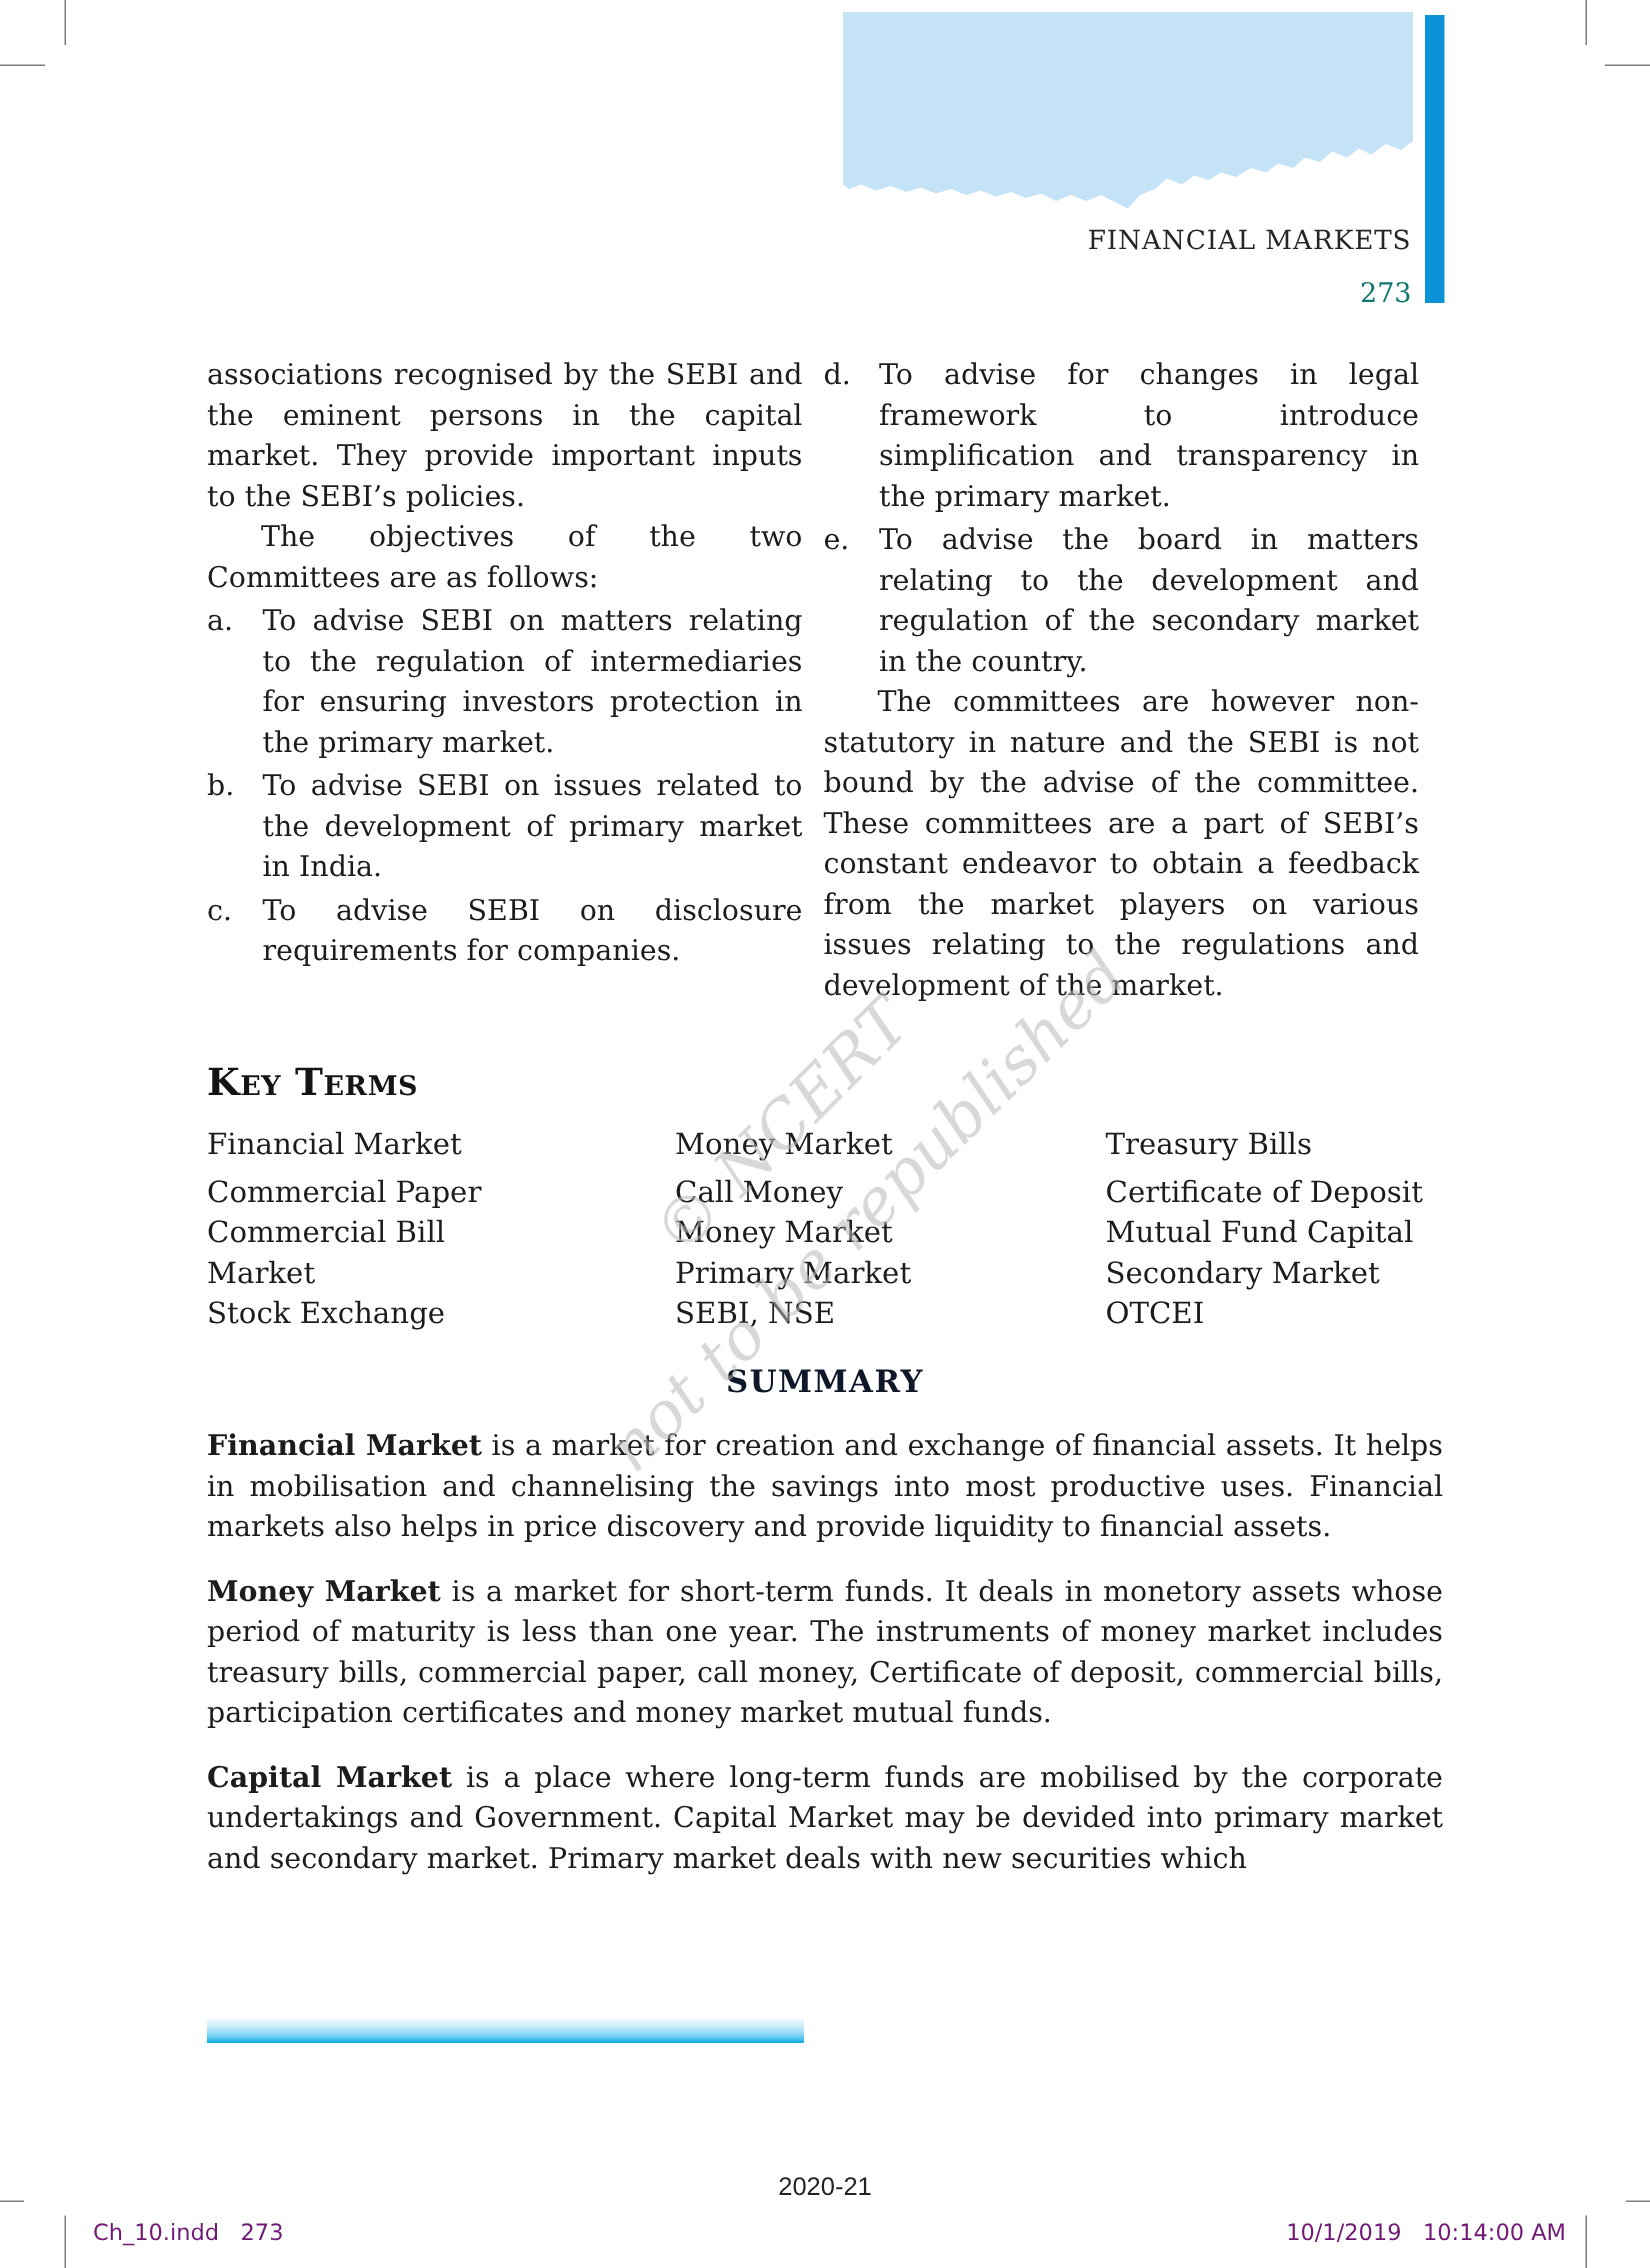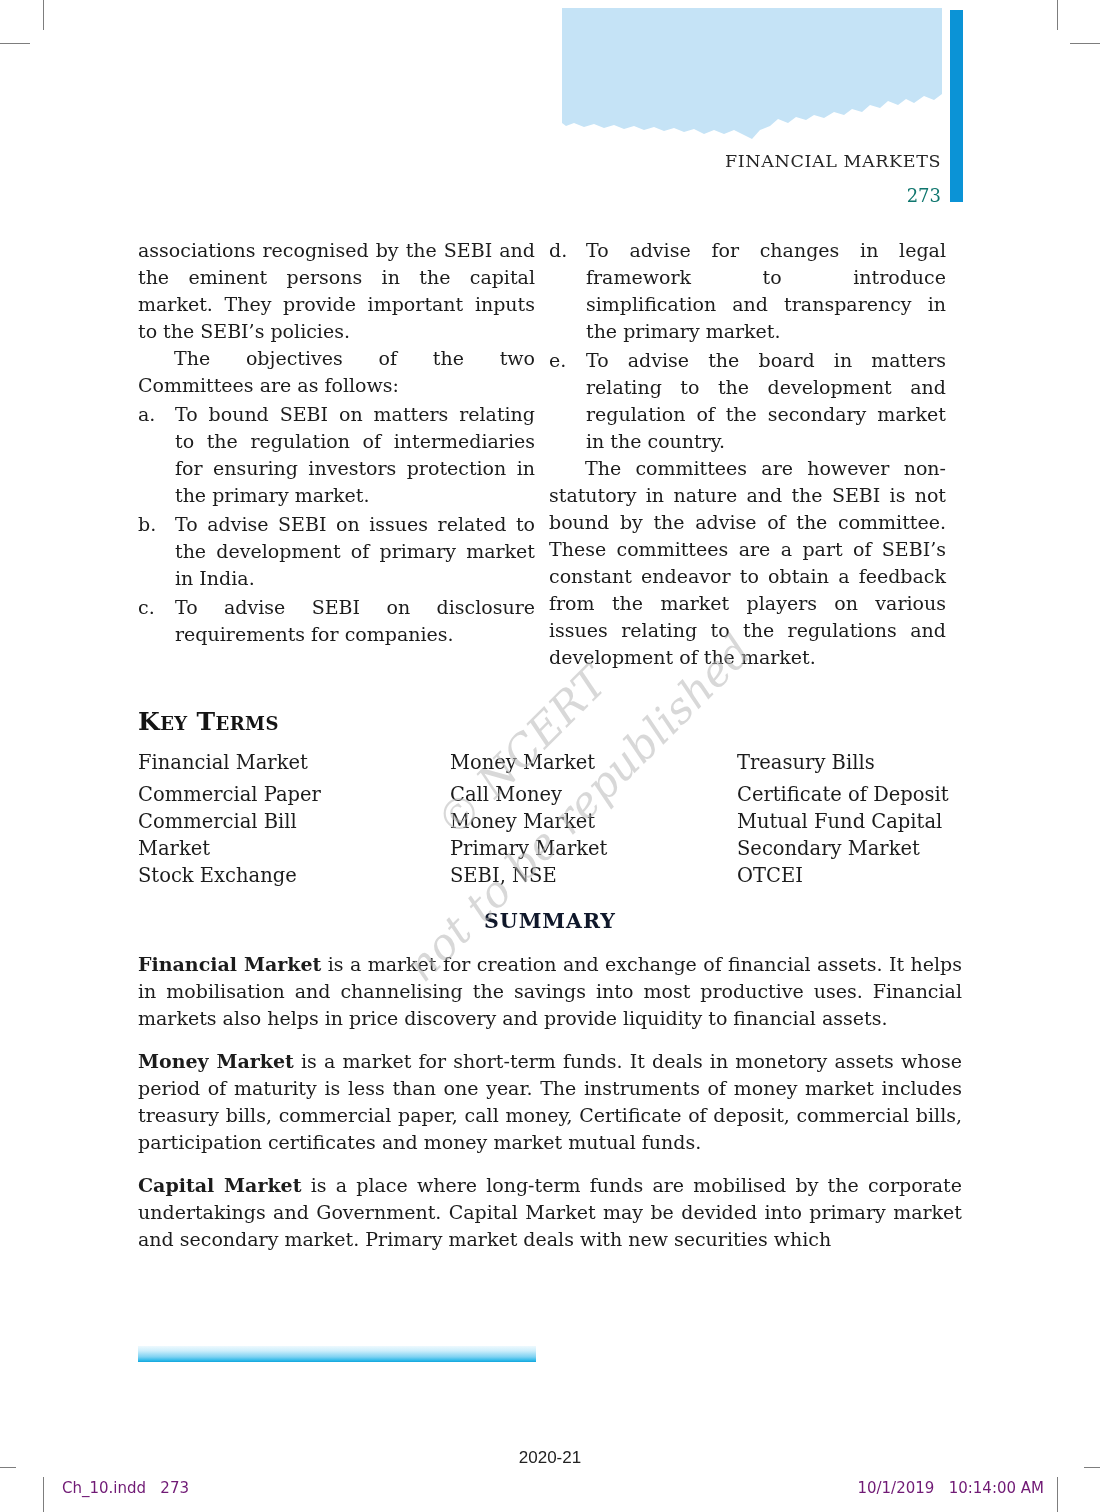--- a/index.html
+++ b/index.html
@@ -101,21 +101,21 @@
   <div class="header-title">FINANCIAL MARKETS</div>
   <div class="page-number">273</div>
 
   <div class="columns">
     <div class="col">
       <p>associations recognised by the SEBI and the eminent persons in the capital market. They provide important inputs to the SEBI’s policies.</p>
       <p class="indent">The objectives of the two Committees are as follows:</p>
       <div class="left-list">
         <div class="li">
           <span class="marker">a.</span>
-          <span class="text">To bound SEBI on matters relating to the regulation of intermediaries for ensuring investors protection in the primary market.</span>
+          <span class="text">To advise SEBI on matters relating to the regulation of intermediaries for ensuring investors protection in the primary market.</span>
         </div>
         <div class="li">
           <span class="marker">b.</span>
           <span class="text">To advise SEBI on issues related to the development of primary market in India.</span>
         </div>
         <div class="li">
           <span class="marker">c.</span>
           <span class="text">To advise SEBI on disclosure requirements for companies.</span>
         </div>
       </div>

